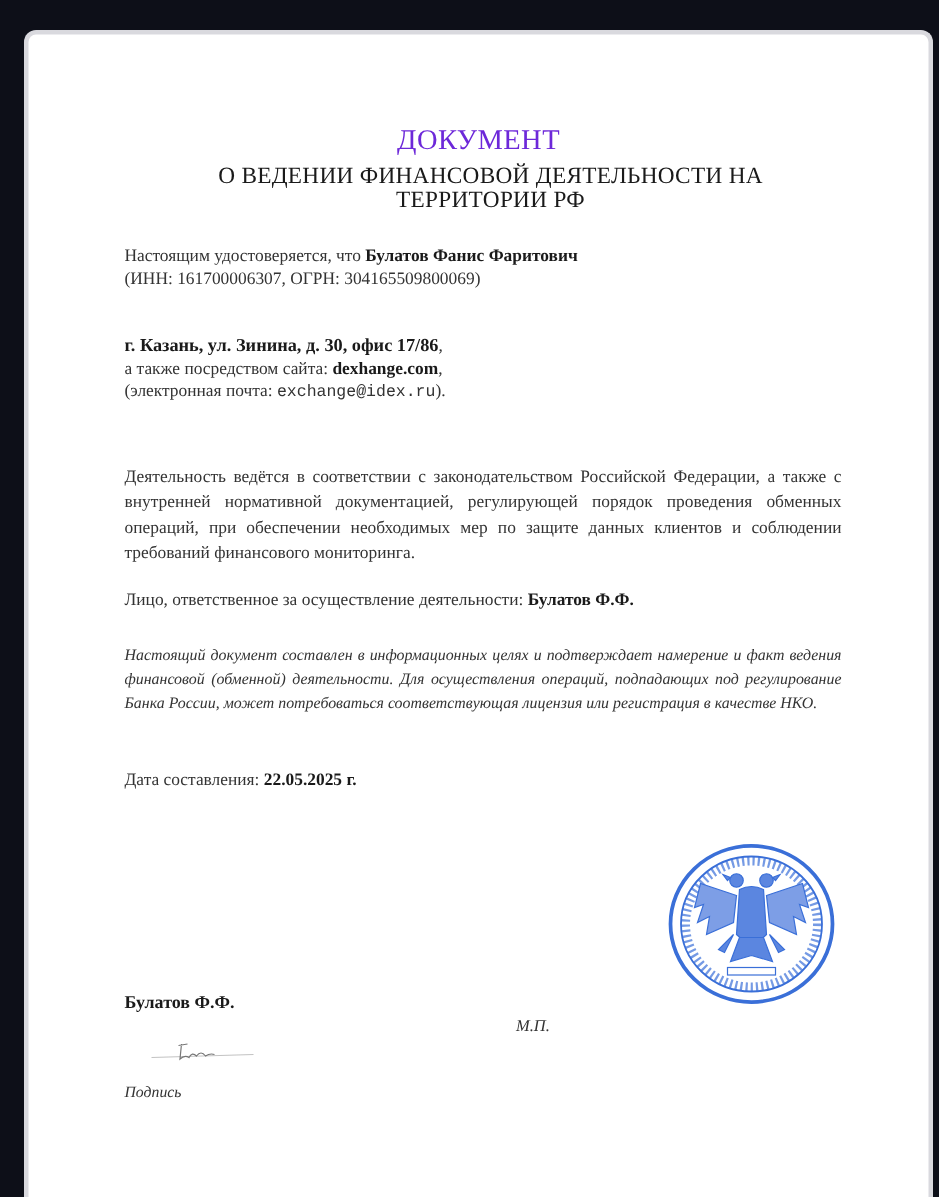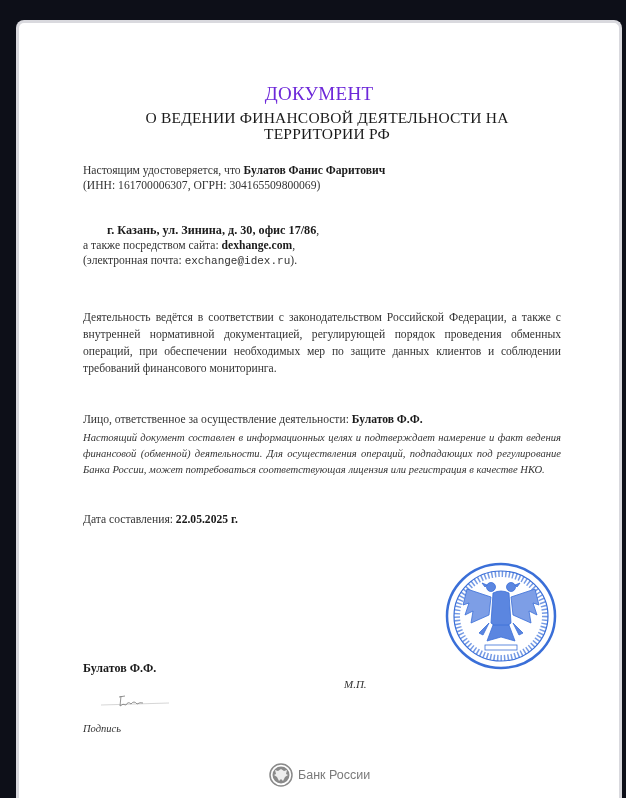--- a/index.html
+++ b/index.html
@@ -63,32 +63,32 @@
       position: absolute;
       left: 64px;
       width: 478px;
       font-family: "Liberation Serif", serif;
       font-size: 11.6px;
       line-height: 15px;
       color: #333;
     }
     .b { font-weight: bold; color: #1a1a1a; }
     .mono { font-family: "Liberation Mono", monospace; font-size: 11px; }
-    .addr { font-weight: bold; color: #1a1a1a; font-size: 12.2px; margin-left: 24px; }
+    .addr { font-weight: bold; color: #1a1a1a; font-size: 12.2px; }
     .justify { text-align: justify; }
     .italic {
       font-style: italic;
       font-size: 10.6px;
       line-height: 16px;
       text-align: justify;
       color: #333;
     }
     .intro { top: 140px; }
     .para2 { top: 286px; line-height: 17px; }
-    .resp { top: 369px; margin-top: 20px; }
+    .resp { top: 369px; }
     .note { top: 407px; }
     .date { top: 489px; }
 
     .seal {
       position: absolute;
       left: 424px;
       top: 538px;
       width: 116px;
       height: 110px;
     }
@@ -203,23 +203,15 @@
     <div class="signer">Булатов Ф.Ф.</div>
     <div class="mp">М.П.</div>
 
     <svg class="signature" viewBox="0 0 90 20">
       <path d="M2 14 L70 12" stroke="#bbb" stroke-width="0.6" fill="none"></path>
       <path d="M20 6 L26 5 M22 5 L21 15 Q24 12 27 14 Q29 10 32 13 Q35 9 38 13 Q41 11 44 12" stroke="#777" stroke-width="0.8" fill="none"></path>
     </svg>
 
     <div class="sign-label">Подпись</div>
 
-    <div class="bank-logo">
-      <svg viewBox="0 0 24 24">
-        <circle cx="12" cy="12" r="11" fill="none" stroke="#8a8a8a" stroke-width="1.5"></circle>
-        <circle cx="12" cy="12" r="8.5" fill="#8a8a8a"></circle>
-        <path d="M12 6 L9 8 L6 7 L7 11 L5 12 L8 14 L10 18 L12 16 L14 18 L16 14 L19 12 L17 11 L18 7 L15 8 Z" fill="#ffffff" opacity="0.85"></path>
-      </svg>
-      <span class="bank-name">Банк России</span>
-    </div>
 
   </div>
 </div>
 
 </body></html>

